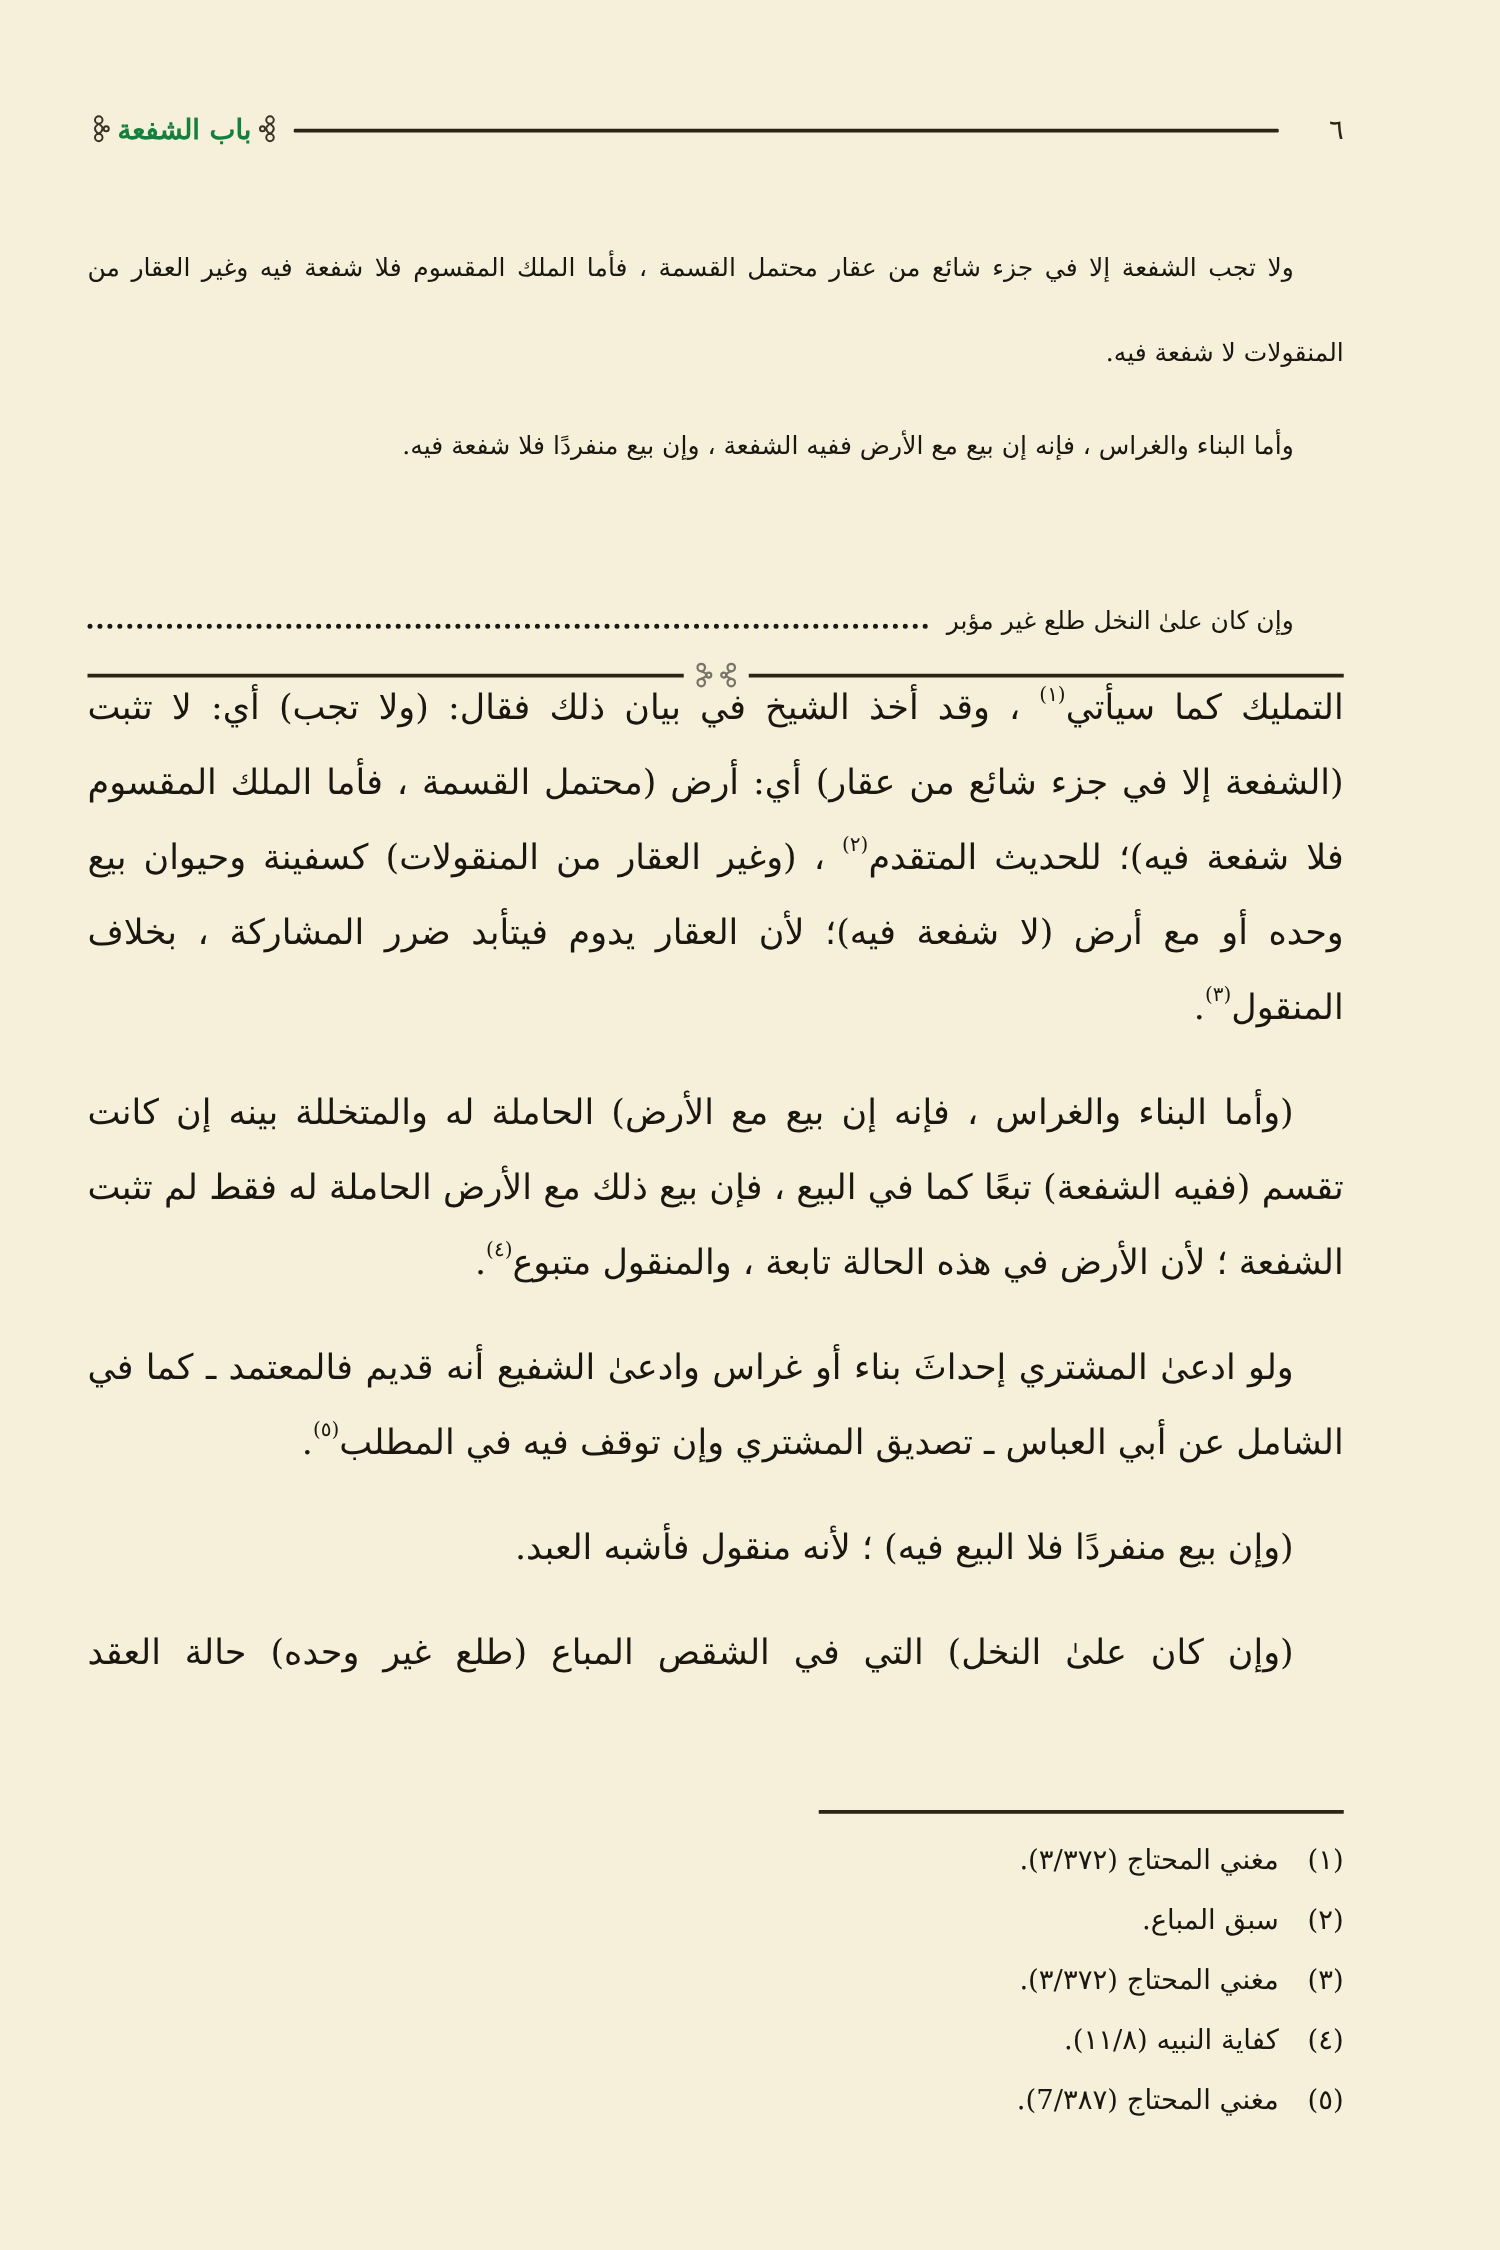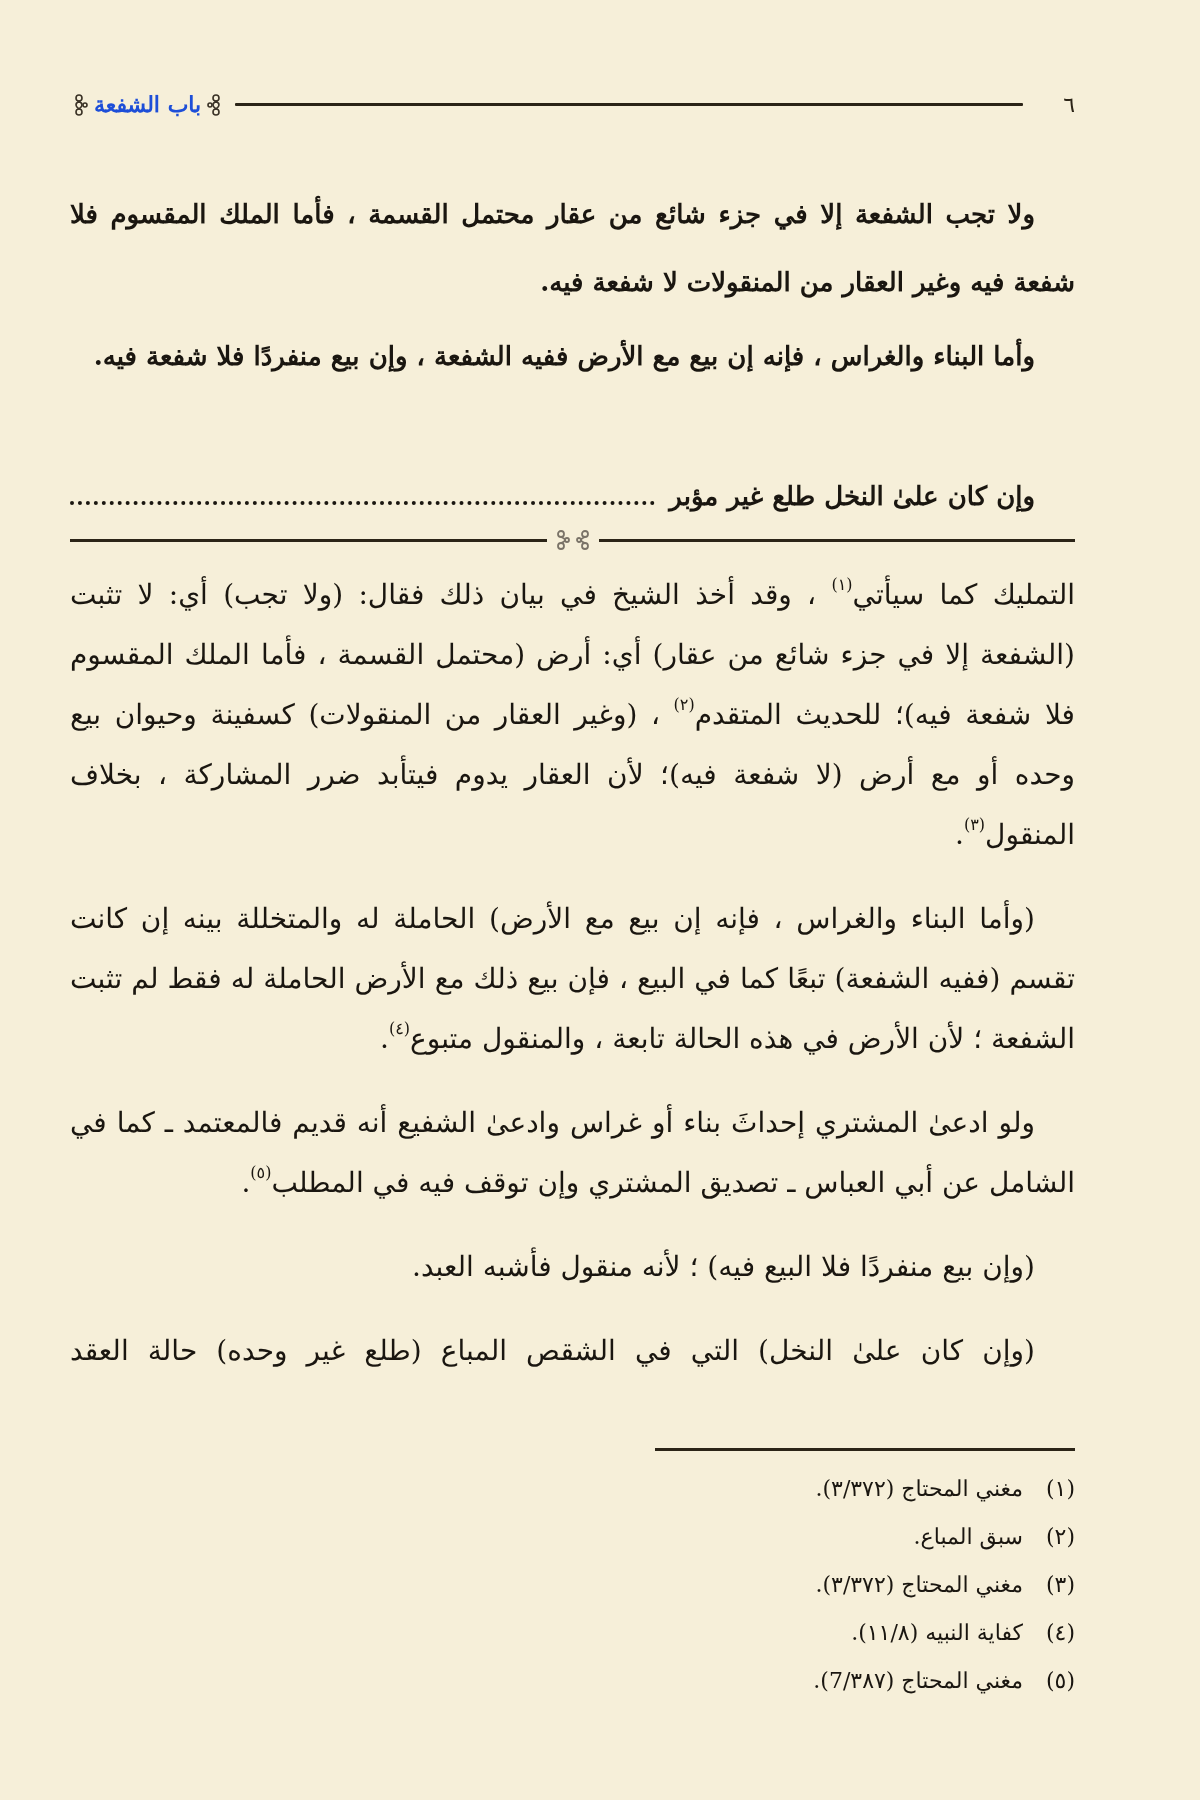--- a/index.html
+++ b/index.html
@@ -10,38 +10,38 @@
       color: #1a1610;
       position: relative;
       overflow: hidden;
     }
     .page { position: absolute; left: 70px; top: 0; width: 1005px; height: 1800px; direction: rtl; }
 
     
     .header { position: absolute; top: 86px; left: 0; right: 0; height: 36px; display: flex; align-items: center; direction: rtl; }
     .page-num { font-size: 22px; color: #2b2417; margin-right: 0; width: 40px; text-align: right; font-family: "DejaVu Sans", sans-serif; }
     .header-rule { flex: 1; height: 3px; background: #2b2417; margin: 0 12px 0 10px; border-radius: 1px; }
-    .header-title { display: flex; align-items: flex-end; gap: 6px; font-size: 22px; font-weight: bold; color: #1d4ed8; }
+    .header-title { display: flex; align-items: flex-start; gap: 6px; font-size: 22px; font-weight: bold; color: #15803d; }
     .ornament { display: inline-block; width: 18px; height: 24px; }
 
     
-    .matn { position: absolute; top: 180px; left: 0; right: 0; font-weight: bold; font-size: 26px; line-height: 68px; text-align: justify; }
+    .matn { position: absolute; top: 180px; left: 0; right: 0; font-weight: normal; font-size: 20px; line-height: 68px; text-align: justify; }
     .matn p { text-indent: 40px; margin-bottom: 4px; }
     .matn .p1 { height: 138px; }
     .matn .p2 { height: 136px; margin-top: 0; }
     .matn .p3 { display: flex; align-items: baseline; text-indent: 0; padding-right: 40px; }
     .dots { flex: 1; border-bottom: 4px dotted #1a1610; margin-right: 14px; height: 18px; }
 
     
     .separator { position: absolute; top: 528px; left: 0; right: 0; height: 24px; display: flex; align-items: center; }
     .sep-line { flex: 1; height: 3px; background: #2b2417; }
     .sep-orn { display: flex; gap: 4px; margin: 0 4px; }
 
     
-    .sharh { position: absolute; top: 565px; left: 0; right: 0; font-size: 28px; line-height: 60px; text-align: justify; }
+    .sharh { position: absolute; top: 536px; left: 0; right: 0; font-size: 28px; line-height: 60px; text-align: justify; }
     .sharh p { margin-bottom: 24px; }
     .sharh p.indent { text-indent: 40px; }
     .sharh sup { font-size: 16px; line-height: 0; vertical-align: 14px; }
     .sharh p.last { text-align-last: justify; }
 
     
     .fn-rule { position: absolute; top: 1448px; right: 0; width: 420px; height: 3px; background: #2b2417; }
     .footnotes { position: absolute; top: 1465px; right: 0; width: 600px; font-size: 22px; line-height: 48px; }
     .fn { display: flex; align-items: center; }
     .fn-num { width: 52px; text-align: right; }

